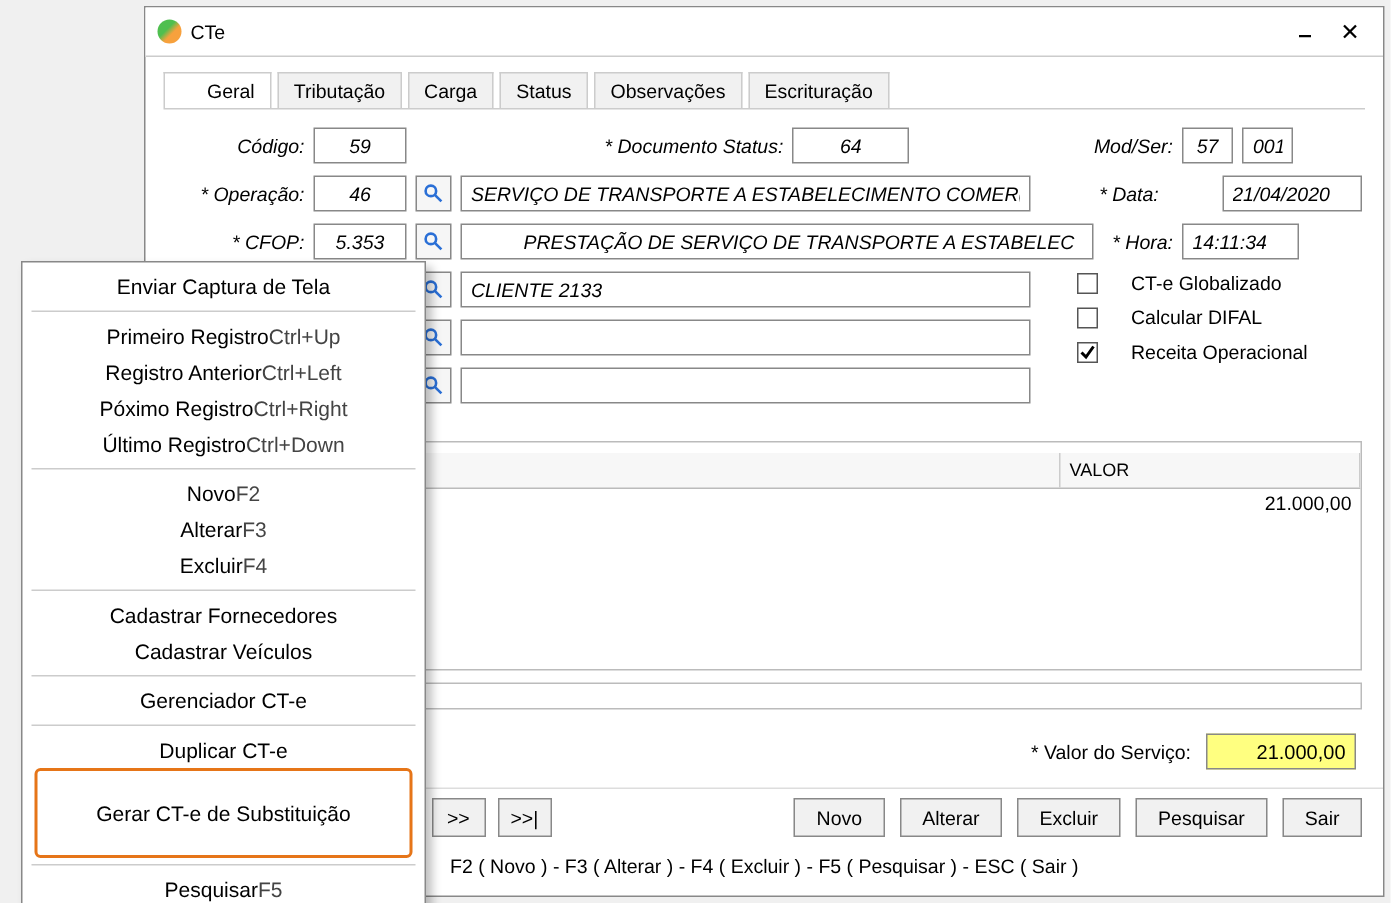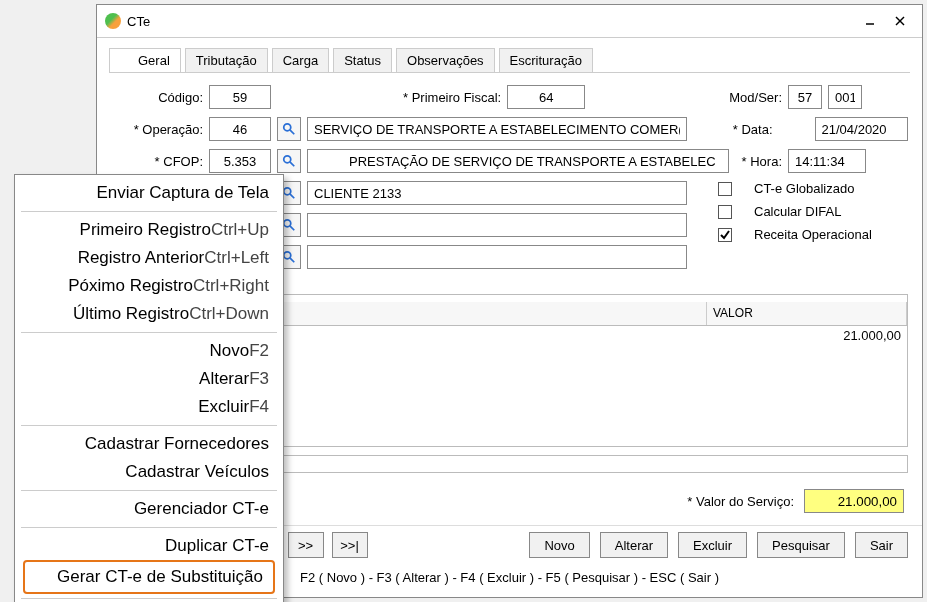--- a/index.html
+++ b/index.html
@@ -22,21 +22,21 @@
 
   .tabs { display:flex; gap:4px; padding:10px 12px 0 12px; }
   .tab {
     padding:4px 10px; border:1px solid #ccc; border-bottom:none; background:#f1f1f1;
     font-size:13px; cursor:default;
   }
   .tab.active { background:#fff;padding-left:28px; }
   .tabline { border-bottom:1px solid #ccc; margin:0 12px; }
 
   .form-area { padding:12px 16px 6px 18px; position:relative; }
-  .row { display:flex; align-items:center; margin-bottom:8px; gap:6px; }
+  .row { display:flex; align-items:center; margin-bottom:8px; gap:6px;font-style:italic; }
   .row .label { text-align:right; white-space:nowrap; }
 
   .lbl-col { width:88px; }
   .inp {
     border:1px solid #888; height:24px; padding:0 4px; font-size:13px;
     background:#fff; display:flex; align-items:center;
   }
   .inp.center input { text-align:center; }
   .inp input { border:none; outline:none; width:100%; height:100%; font:inherit; background:transparent; }
 
@@ -99,26 +99,26 @@
 
   .shortcuts { text-align:center; padding:6px 0 10px; font-size:13px; }
 
   
   .ctx {
     position:absolute; left:14px; top:174px; width:270px;
     background:#fff; border:1px solid #888; box-shadow:4px 4px 6px rgba(0,0,0,0.25);
     padding:4px 0; z-index:50;
   }
   .ctx-item {
-    display:flex; justify-content:flex-end; align-items:center;
-    padding:4px 14px; font-size:17px; cursor:default;
+    display:flex; justify-content:center; align-items:center;
+    padding:4px 14px; font-size:14px; cursor:default;
   }
   .ctx-sep { height:1px; background:#ccc; margin:4px 6px; }
   .ctx-item.hl {
-    border:2px solid #e67518; border-radius:4px; margin:0 8px; padding:5px 10px;
+    border:2px solid #e67518; border-radius:4px; margin:0 8px; padding:20px 10px;
   }
   .ctx-short { color:#444; }
 
   .big-service-box { min-height:140px; }
   .big-service-box .table-body { height:120px; }
 </style>
 </head>
 <body>
 
 <div class="window">
@@ -153,21 +153,21 @@
   <div class="tabline"></div>
 
   <div class="form-area">
 
     <div class="row">
       <div class="label lbl-col">Código:</div>
       <div class="inp center" style="width:62px;">
         <input value="59" style="">
       </div>
       <div style="width:120px;"></div>
-      <div class="label">* Primeiro Fiscal:</div>
+      <div class="label">* Documento Status:</div>
       <div class="inp center" style="width:78px;">
           <input value="64" style="">
         </div>
     </div>
 
     <div class="row">
       <div class="label lbl-col">* Operação:</div>
       <div class="inp center" style="width:62px;">
           <input value="46" style="">
         </div>

